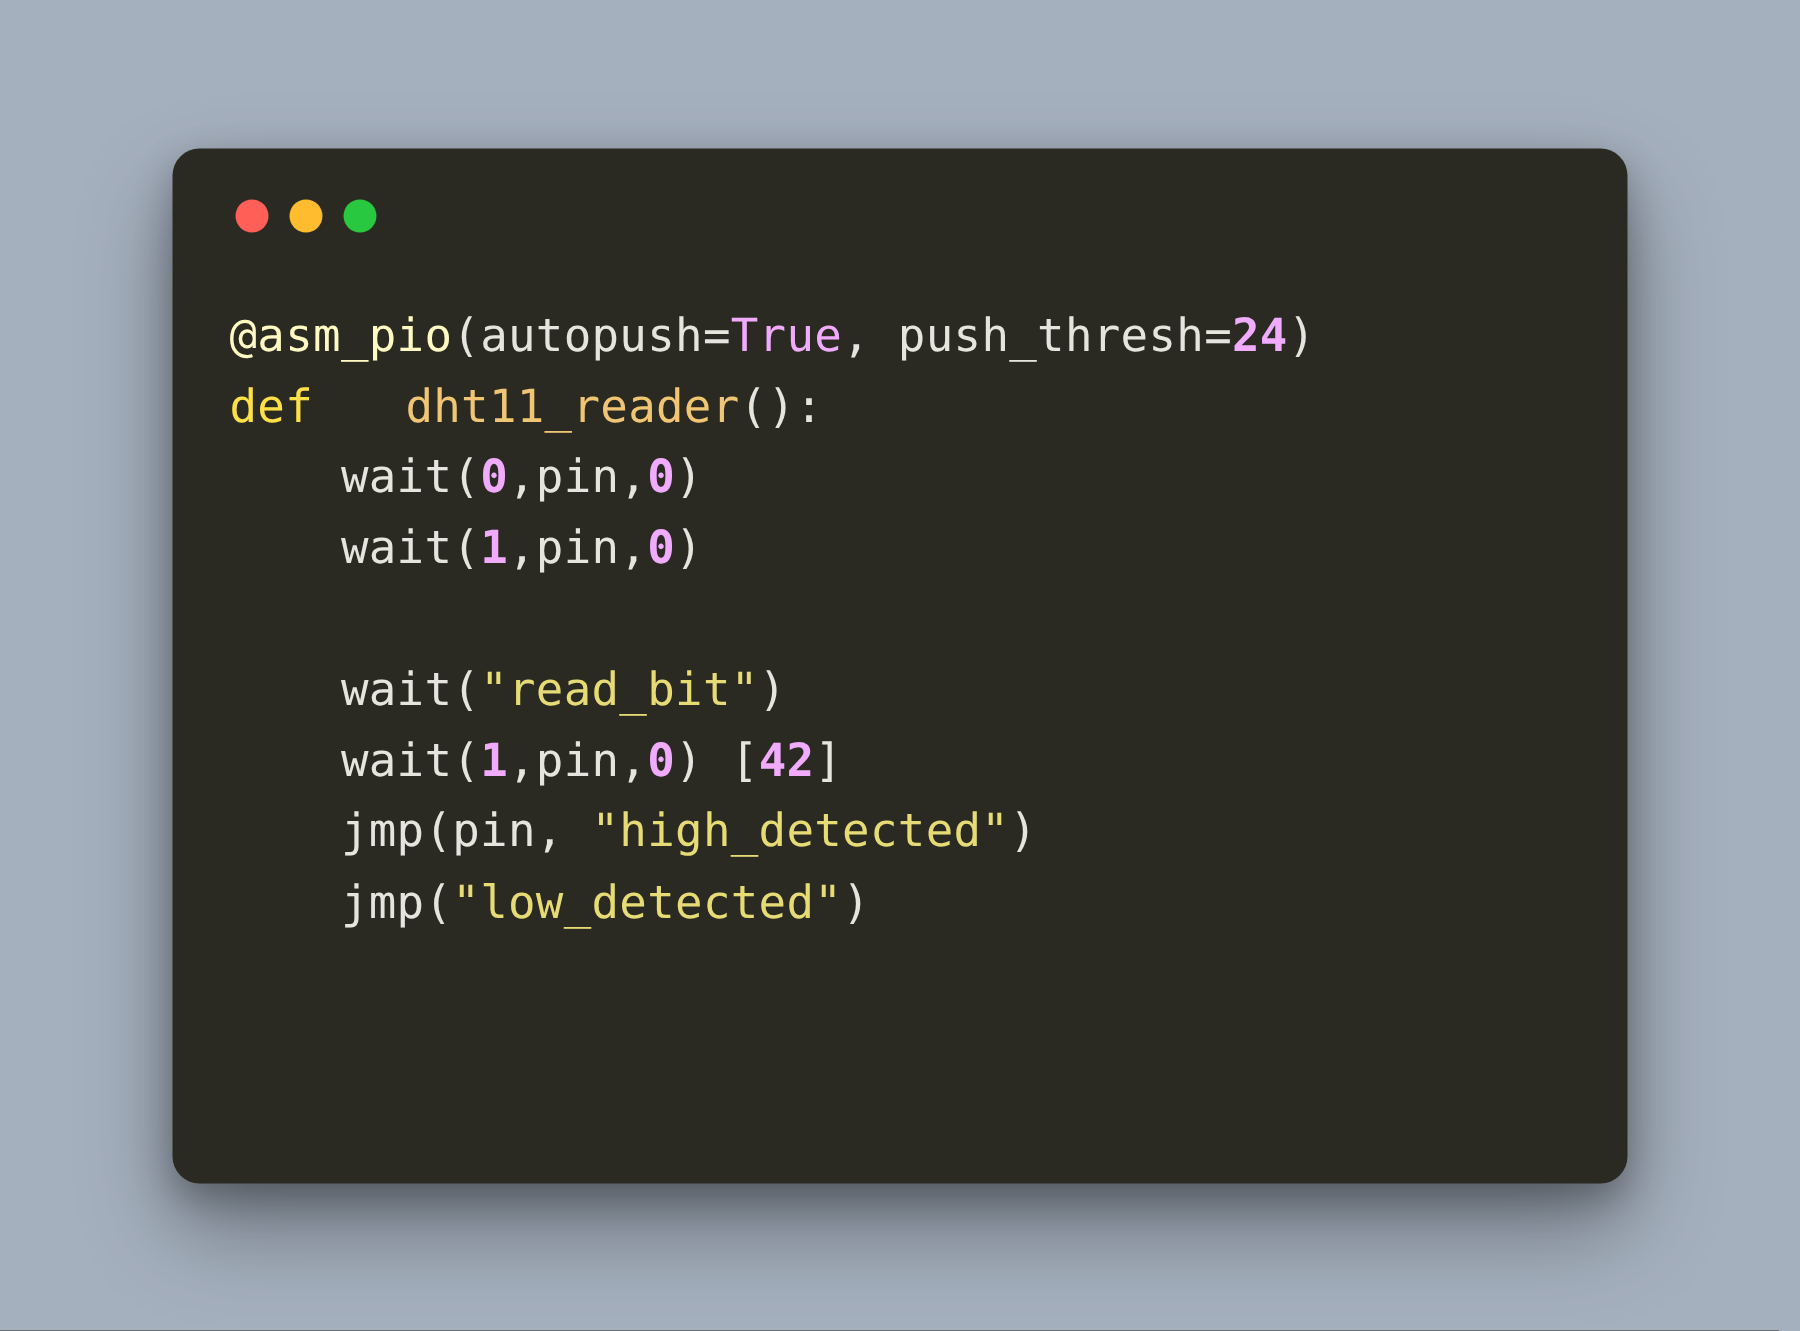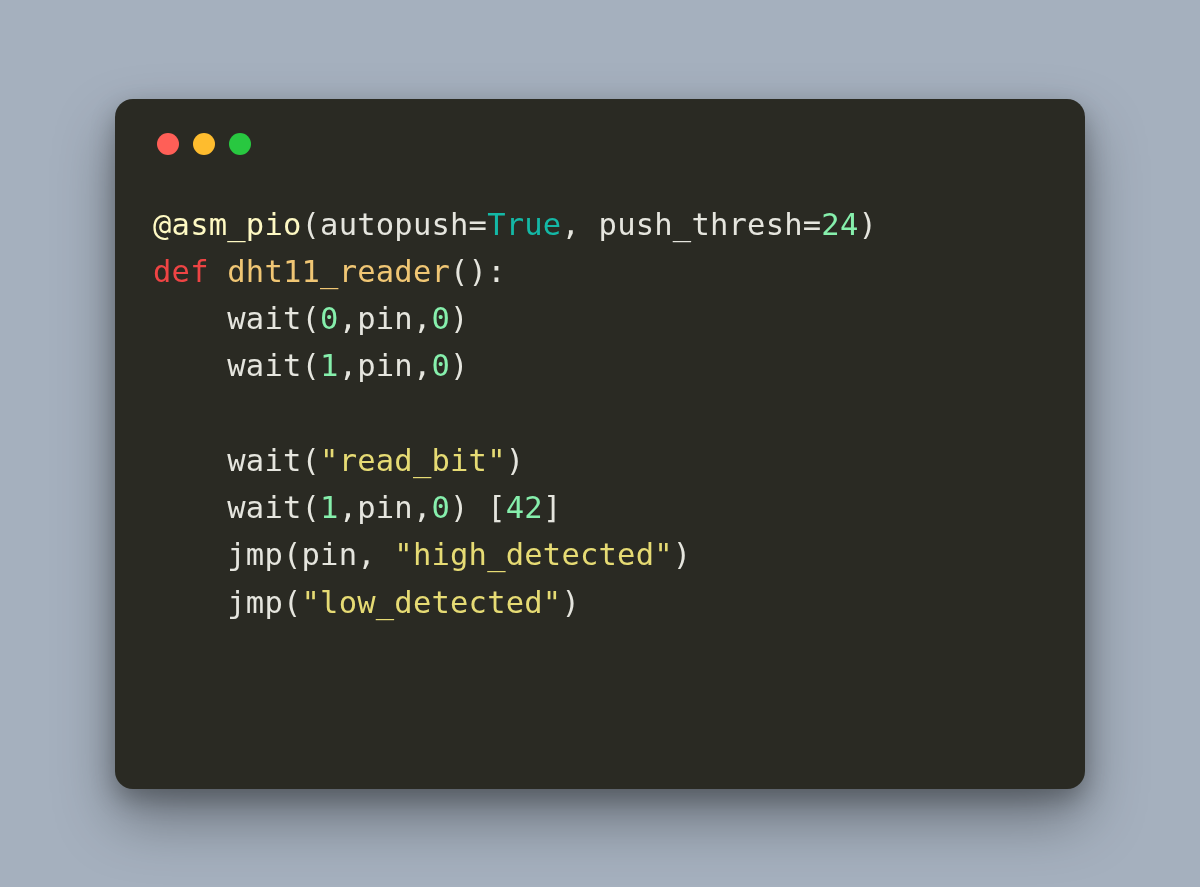--- a/index.html
+++ b/index.html
@@ -41,24 +41,24 @@
   .dot-green { background: #28c840; }
   .code {
     font-size: 30.5px;
     line-height: 1.55;
     white-space: pre;
     font-weight: 500;
     letter-spacing: 0.2px;
   }
   .tok-decorator { color: #fef9c3; }
   .tok-default { color: #e5e5de; }
-  .tok-keyword-true { color: #14b8a6; text-align: right; }
-  .tok-number { color: #86efac; }
-  .tok-def { color: #ef4444; }
-  .tok-fnname { color: #f0c674; }
+  .tok-keyword-true { color: #f0abfc; text-align: right; }
+  .tok-number { color: #f0abfc; font-weight: bold; }
+  .tok-def { color: #fde047; }
+  .tok-fnname { color: #f0c674; margin-left: 43px; }
   .tok-string { color: #e6db74; }
 </style>
 </head>
 <body>
 
 <div class="window">
   <div class="traffic-lights">
     <div class="dot dot-red"></div>
     <div class="dot dot-yellow"></div>
     <div class="dot dot-green"></div>

